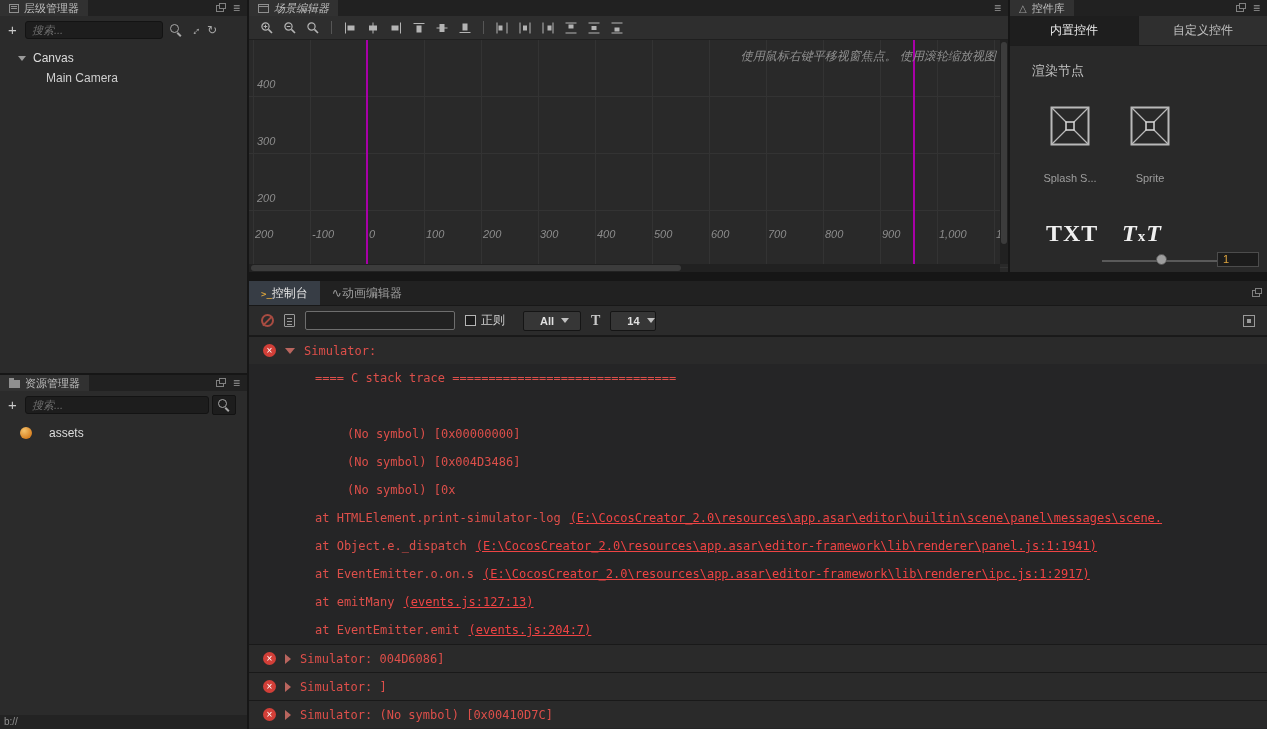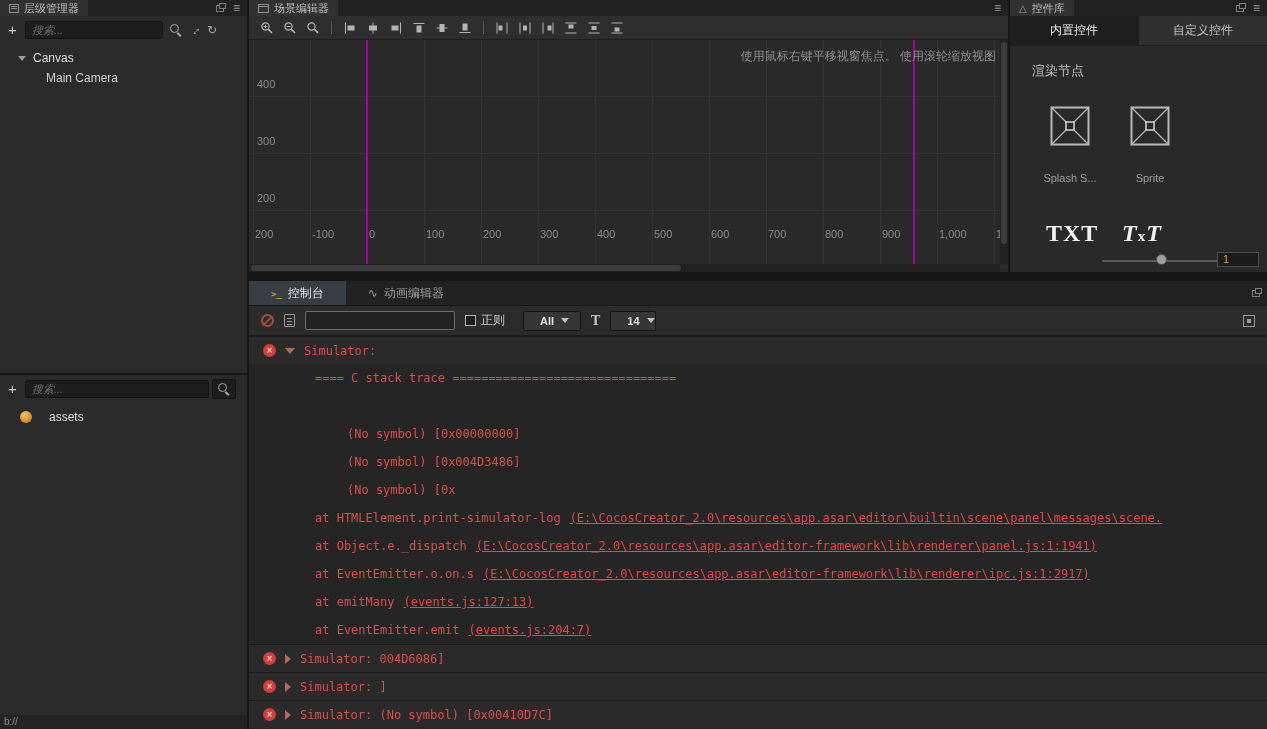--- a/index.html
+++ b/index.html
@@ -6,21 +6,21 @@
   html,body { background:#0f0f0f; }
   #root {
     position:relative; width:1267px; height:729px; overflow:hidden;
     background:#161616; color:#ccc;
     font-family:"Liberation Sans","DejaVu Sans",sans-serif; font-size:12px;
     user-select:none;
   }
   .panel { position:absolute; background:#2b2b2b; overflow:hidden; }
   .hierarchy { left:0; top:0; width:247px; height:373px; }
   .assets    { left:0; top:375px; width:247px; height:340px; }
-  .scene     { left:249px; top:0; width:759px; height:272px; background:#fdba74; }
+  .scene     { left:249px; top:0; width:759px; height:272px; background:#fdba74;font-style:italic; }
   .library   { left:1010px; top:0; width:257px; height:272px; background:#292929; }
   .console   { left:249px; top:281px; width:1018px; height:448px; background:#252526; }
   .left-status { position:absolute; left:0; top:715px; width:247px; height:14px;
     background:#232323; color:#8f8f8f; font-size:10px; line-height:14px; padding-left:4px; }
 
   
   .titlebar { height:16px; background:#212121; display:flex; align-items:stretch; }
   .title-tab { display:flex; align-items:center; gap:5px; padding:0 9px;
     background:#313131; font-size:11px; color:#bdbdbd; white-space:nowrap; }
   .titlebar-icons { margin-left:auto; display:flex; align-items:center; gap:9px; padding-right:7px; }
@@ -108,21 +108,21 @@
   .txt2 .x-small { font-size:15px; }
   .lib-slider { position:absolute; bottom:4px; left:92px; right:6px; height:16px; }
   .slider-track { position:absolute; left:0; top:8px; width:118px; height:2px; background:#5a5a5a; }
   .slider-thumb { position:absolute; left:54px; top:2px; width:11px; height:11px; border-radius:50%;
     background:#9e9e9e; border:1px solid #555; }
   .slider-value { position:absolute; right:2px; top:0; width:42px; height:15px; background:#1c1c1c;
     border:1px solid #4c4c4c; font-size:11px; color:#e0a63f; padding:0 5px; line-height:13px; }
 
   
   .console-tabs { height:25px; background:#212121; display:flex; align-items:stretch; border-bottom:1px solid #181818; }
-  .ctab { display:flex; align-items:center; gap:6px; padding:0 22px; font-size:12px; color:#9f9f9f; }
+  .ctab { display:flex; align-items:center; padding:0 12px; font-size:12px; color:#9f9f9f; }
   .ctab.active { background:#373d45; color:#e6e6e6; }
   .icon-console::before { content:'>_'; font-family:"DejaVu Sans Mono",monospace; font-size:9px;
     font-weight:bold; color:#d9a33c; }
   .icon-anim::before { content:'∿'; font-size:12px; color:#9a9a9a; }
   .console-toolbar { height:30px; background:#2b2b2b; display:flex; align-items:center; gap:10px;
     padding:0 12px; border-bottom:1px solid #1a1a1a; }
   .icon-clear { width:13px; height:13px; border:2px solid #a84c42; border-radius:50%; position:relative; }
   .icon-clear::after { content:''; position:absolute; left:-2px; top:3.5px; width:13px; height:2px;
     background:#a84c42; transform:rotate(-45deg); }
   .icon-doc { width:11px; height:13px; border:1px solid #9a9a9a; border-radius:1px; position:relative; }
@@ -378,20 +378,30 @@
     <div class="txt-item txt2"><span class="t-ital">T</span><span class="x-small">x</span><span class="t-ital">T</span></div>
 
     <div class="lib-slider">
       <div class="slider-track"></div>
       <div class="slider-thumb"></div>
       <div class="slider-value">1</div>
     </div>
   </section>
 
   <section class="panel assets">
+    <div class="titlebar">
+      <div class="title-tab">
+        <span class="icon-folder"></span>
+        <span>资源管理器</span>
+      </div>
+      <div class="titlebar-icons">
+        <span class="icon-float"></span>
+        <span class="icon-menu"></span>
+      </div>
+    </div>
     <div class="toolbar">
       <span class="plus-btn">+</span>
       <input class="search" placeholder="搜索..." style="">
       <span class="search-btn">
           <span class="mag"></span>
         </span>
     </div>
     <div class="asset-row">
       <span class="asset-icon"></span>
       <span>assets</span>

